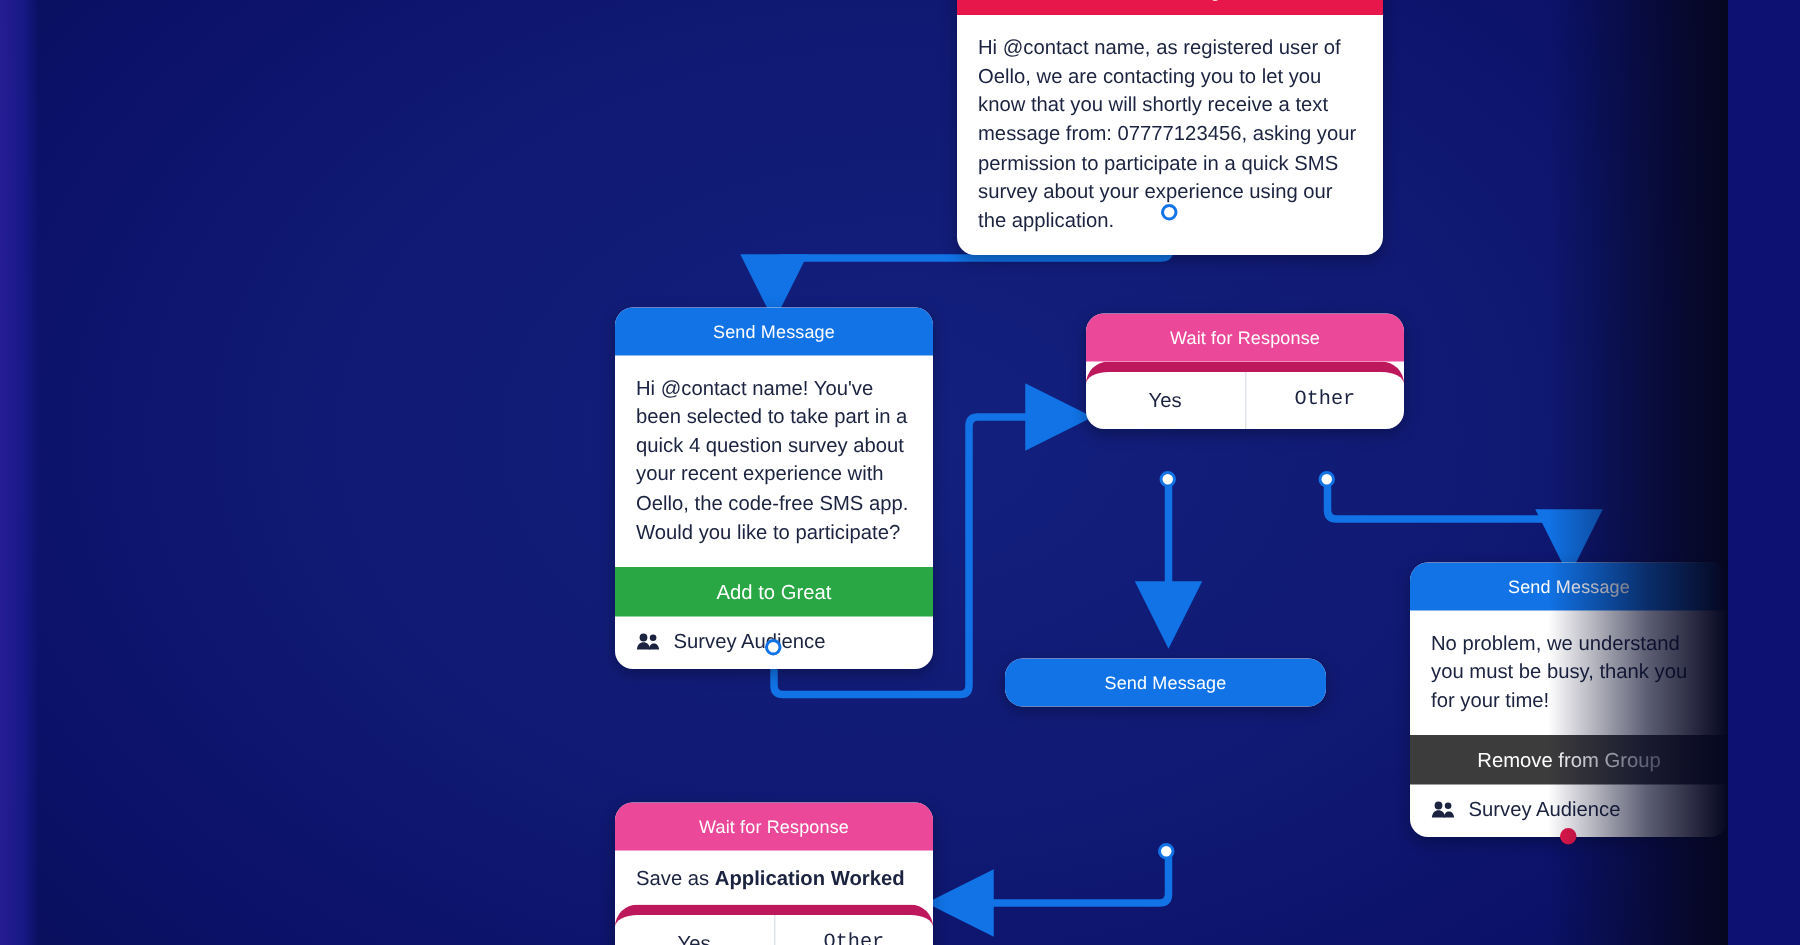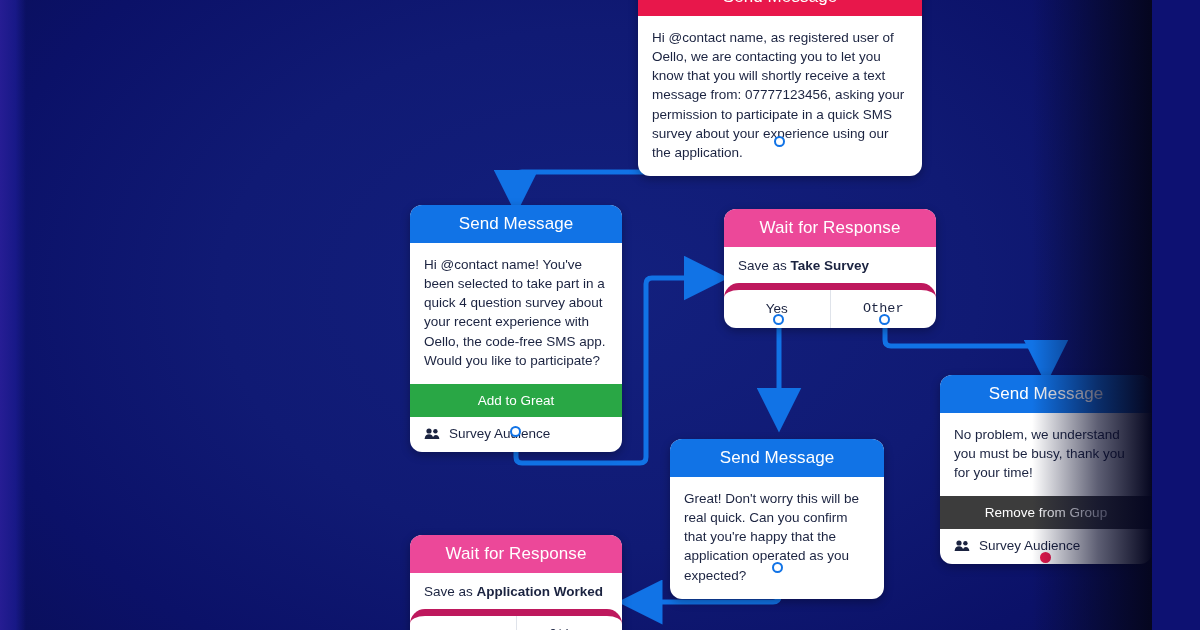--- a/index.html
+++ b/index.html
@@ -51,21 +51,21 @@
   .card {
     position: absolute;
     background: #ffffff;
     border-radius: 12px;
     box-shadow: 0 3px 10px rgba(0,0,0,.30);
     overflow: hidden;
   }
   .card-header {
     text-align: center;
     color: #ffffff;
-    font-size: 17px;
+    font-size: 12px;
     padding: 9px 8px 9px;
     letter-spacing: .1px;
   }
   .hdr-blue { background: #1173e6; }
   .hdr-darkblue { background: #ec4899; }
   .hdr-red { background: #e8174b; }
   .card-body {
     padding: 12px 14px 14px;
     color: #1b2340;
     font-size: 13.5px;
@@ -177,24 +177,20 @@
           <path d="M8.6 12 C8.9 9.2 10.2 8 11.9 8 C13.7 8 15.1 9.2 15.4 12 Z" fill="#1b2340"></path>
         </svg>
       </span>
       <span>Survey Audience</span>
     </div>
   </div>
   <div class="port" style="left:510px; top:426px;"></div>
 
   <div class="card" id="card-wait-survey">
     <div class="card-header hdr-darkblue">Wait for Response</div>
-    <div class="save-as">
-      <span>Save as</span>
-      <b>Take Survey</b>
-    </div>
     <div class="choices">
       <div class="choice">Yes</div>
       <div class="choice">Other</div>
     </div>
   </div>
   <div class="port" style="left:773px; top:314px;"></div>
   <div class="port" style="left:879px; top:314px;"></div>
 
   <div class="card" id="card-decline">
     <div class="card-header hdr-blue">Send Message</div>
@@ -209,21 +205,20 @@
           <path d="M8.6 12 C8.9 9.2 10.2 8 11.9 8 C13.7 8 15.1 9.2 15.4 12 Z" fill="#1b2340"></path>
         </svg>
       </span>
       <span>Survey Audience</span>
     </div>
   </div>
   <div class="port red" style="left:1040px; top:552px;"></div>
 
   <div class="card" id="card-confirm">
     <div class="card-header hdr-blue">Send Message</div>
-    <div class="card-body">Great! Don't worry this will be real quick. Can you confirm that you're happy that the application operated as you expected?</div>
   </div>
   <div class="port" style="left:772px; top:562px;"></div>
 
   <div class="card" id="card-wait-app">
     <div class="card-header hdr-darkblue">Wait for Response</div>
     <div class="save-as">
       <span>Save as</span>
       <b>Application Worked</b>
     </div>
     <div class="choices">

